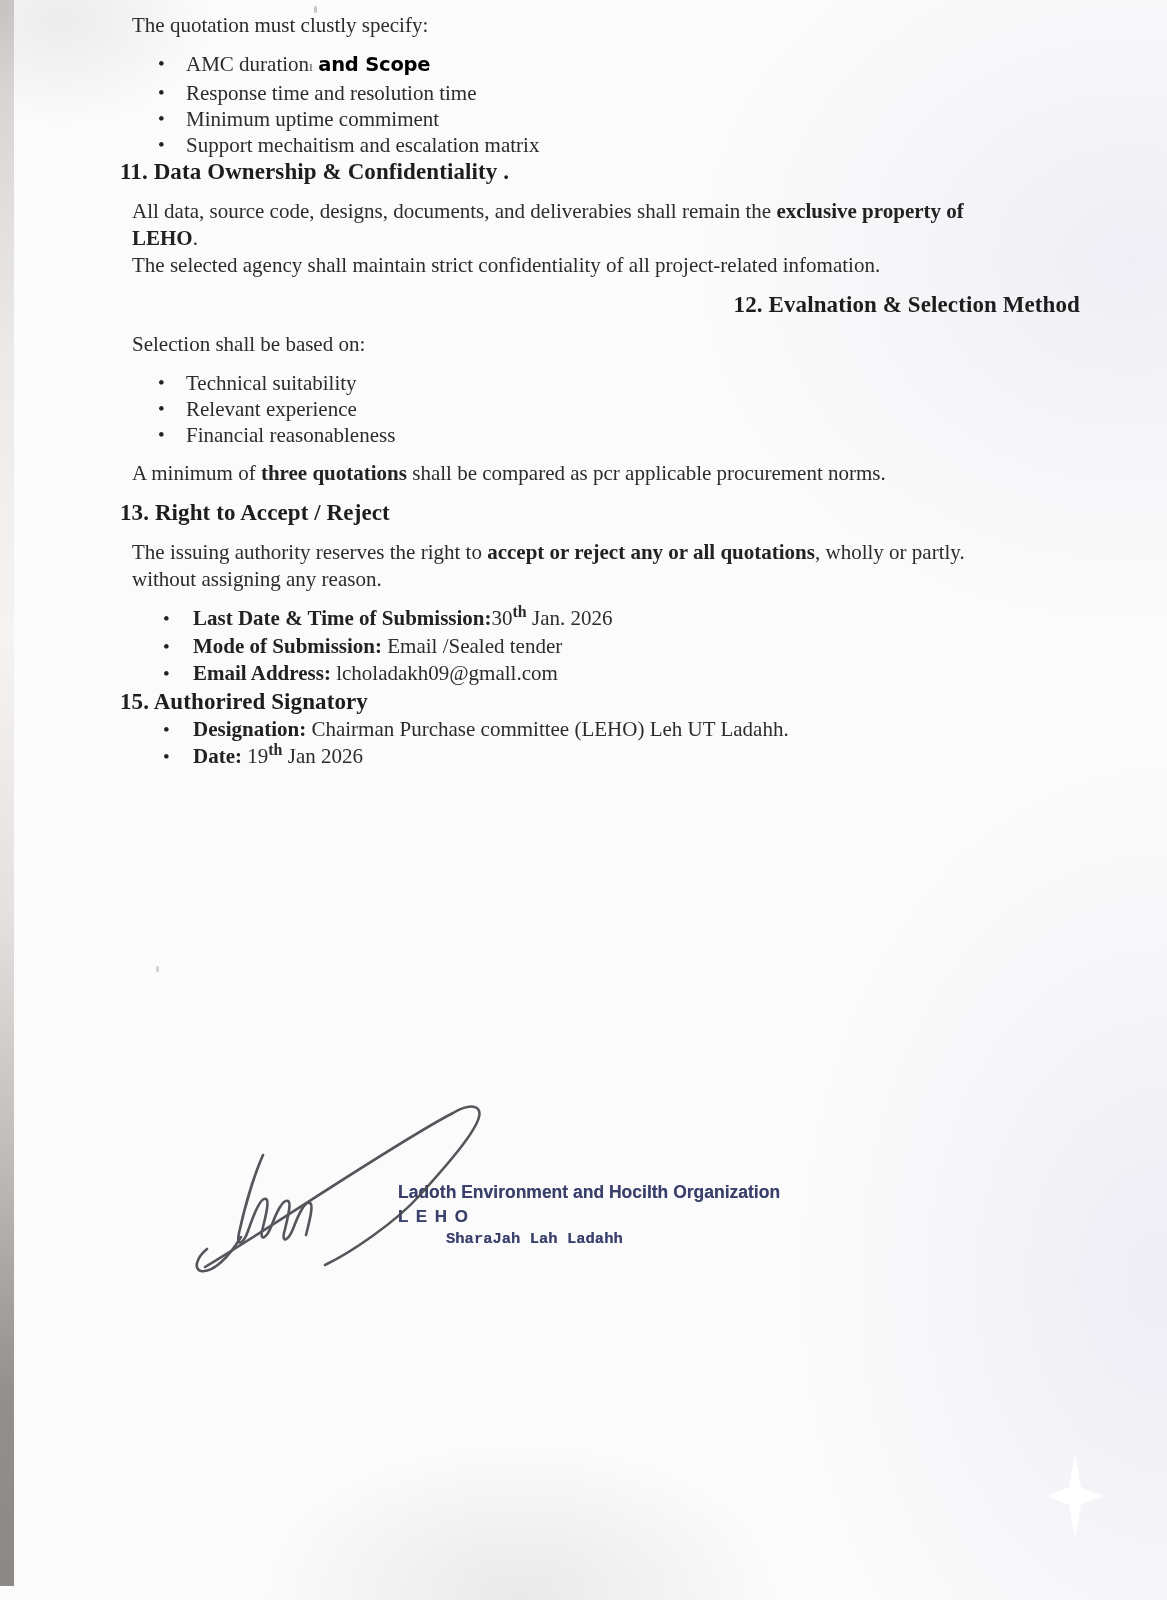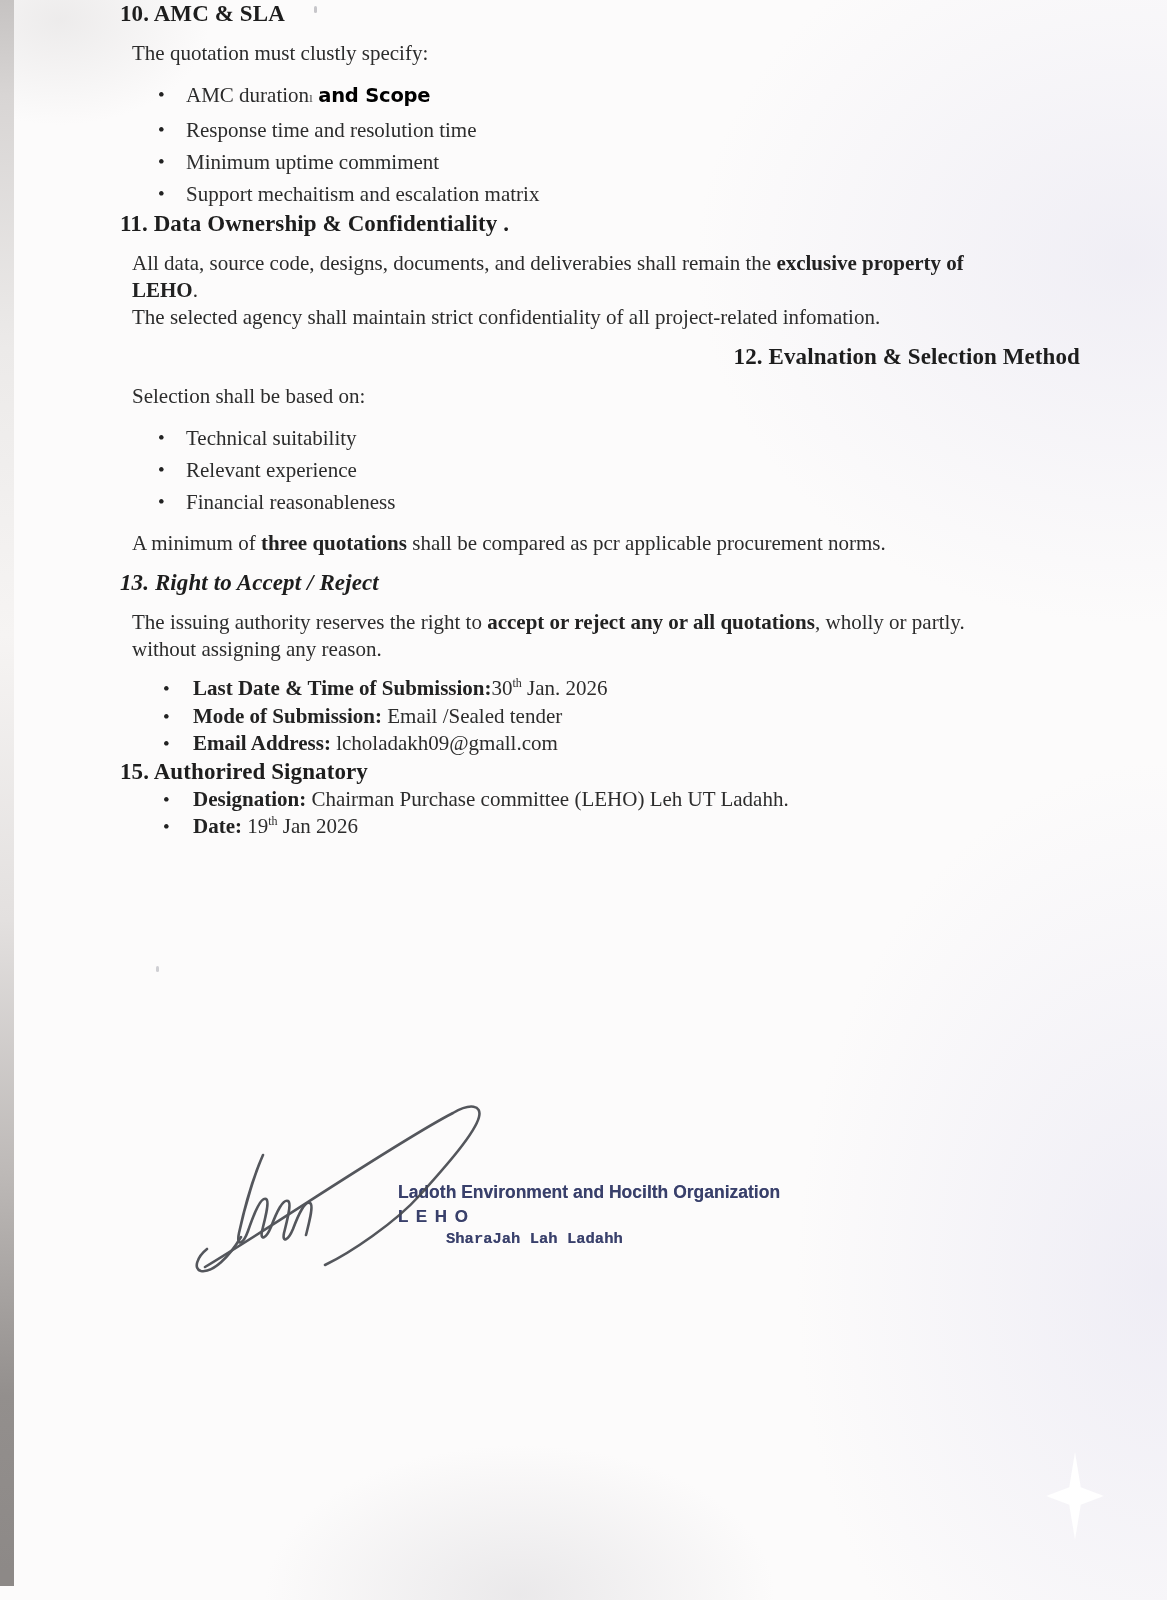--- a/index.html
+++ b/index.html
@@ -33,39 +33,39 @@
   .speck{position:absolute;z-index:2;background:#9a9aa2;opacity:.55;border-radius:2px;}
   .content{
     position:absolute;left:120px;top:0;width:960px;z-index:3;
   }
   .content h2{
     margin:0;font-size:23px;line-height:28px;font-weight:bold;color:#1d1d1d;
     letter-spacing:.1px;
   }
   .content p{margin:12px;font-size:21px;line-height:27px;}
   .content ul{margin:0;padding:0;list-style:none;font-size:21px;}
-  .content li{position:relative;padding-left:66px;line-height:32px;}
+  .content li{position:relative;padding-left:66px;line-height:26px;}
   .content li::before{
     content:"\2022";position:absolute;left:38px;top:0;font-size:19px;color:#222;
   }
   ul.sub li{padding-left:73px;line-height:27.5px;}
   ul.sub li::before{left:43px;}
   .b{font-weight:bold;color:#222;}
   .ins{
     font-family:"DejaVu Sans",sans-serif;font-weight:700;font-size:19.5px;
     color:#000;letter-spacing:-.2px;
   }
   .tick{font-size:14px;opacity:.8;}
-  sup{font-size:12px;line-height:0;vertical-align:super;}
+  sup{font-size:16px;line-height:0;vertical-align:super;font-weight:bold;}
   
   .mt-h10{margin-top:120px;} .mt-intro10{margin-top:28px;} .mt-ul10{margin-top:29px;}
   .mt-h11{margin-top:25px;} .mt-p11{margin-top:20px;}
   .mt-h12{margin-top:76px;text-align:right;} .mt-intro12{margin-top:26px;} .mt-ul12{margin-top:27px;}
   .mt-p12{margin-top:24px;}
-  .mt-h13{margin-top:25px;font-style:italic;} .mt-p13{margin-top:24px;line-height:28px;}
+  .mt-h13{margin-top:25px;} .mt-p13{margin-top:24px;line-height:28px;}
   .mt-h14{margin-top:24px;} .mt-ul14{margin-top:22px;}
   .mt-h15{margin-top:24px;} .mt-ul15{margin-top:140px;}
   
   .stamp{
     position:absolute;left:398px;top:1182px;z-index:4;
     color:#39406b;
     font-family:"Liberation Sans","DejaVu Sans",sans-serif;
     font-weight:bold;
     text-shadow:0 0 .5px rgba(57,64,107,.6);
   }
@@ -85,21 +85,20 @@
 
 <div class="page">
 
   <div class="scan-edge"></div>
   <div class="speck" style="left:314px;top:6px;width:3px;height:7px;"></div>
   <div class="speck" style="left:156px;top:966px;width:3px;height:6px;opacity:.45;"></div>
   <div class="sparkle"></div>
 
   <div class="content">
 
-    <h2 class="mt-h10">10. AMC &amp; SLA</h2>
     <p class="mt-intro10">The quotation must clustly specify:</p>
     <ul class="mt-ul10">
       <li>
         <span>AMC duration</span><span class="tick">ı</span>
         <span class="ins">and Scope</span>
       </li>
       <li><span>Response time and resolution time</span></li>
       <li><span>Minimum uptime commiment</span></li>
       <li><span>Support mechaitism and escalation matrix</span></li>
     </ul>

